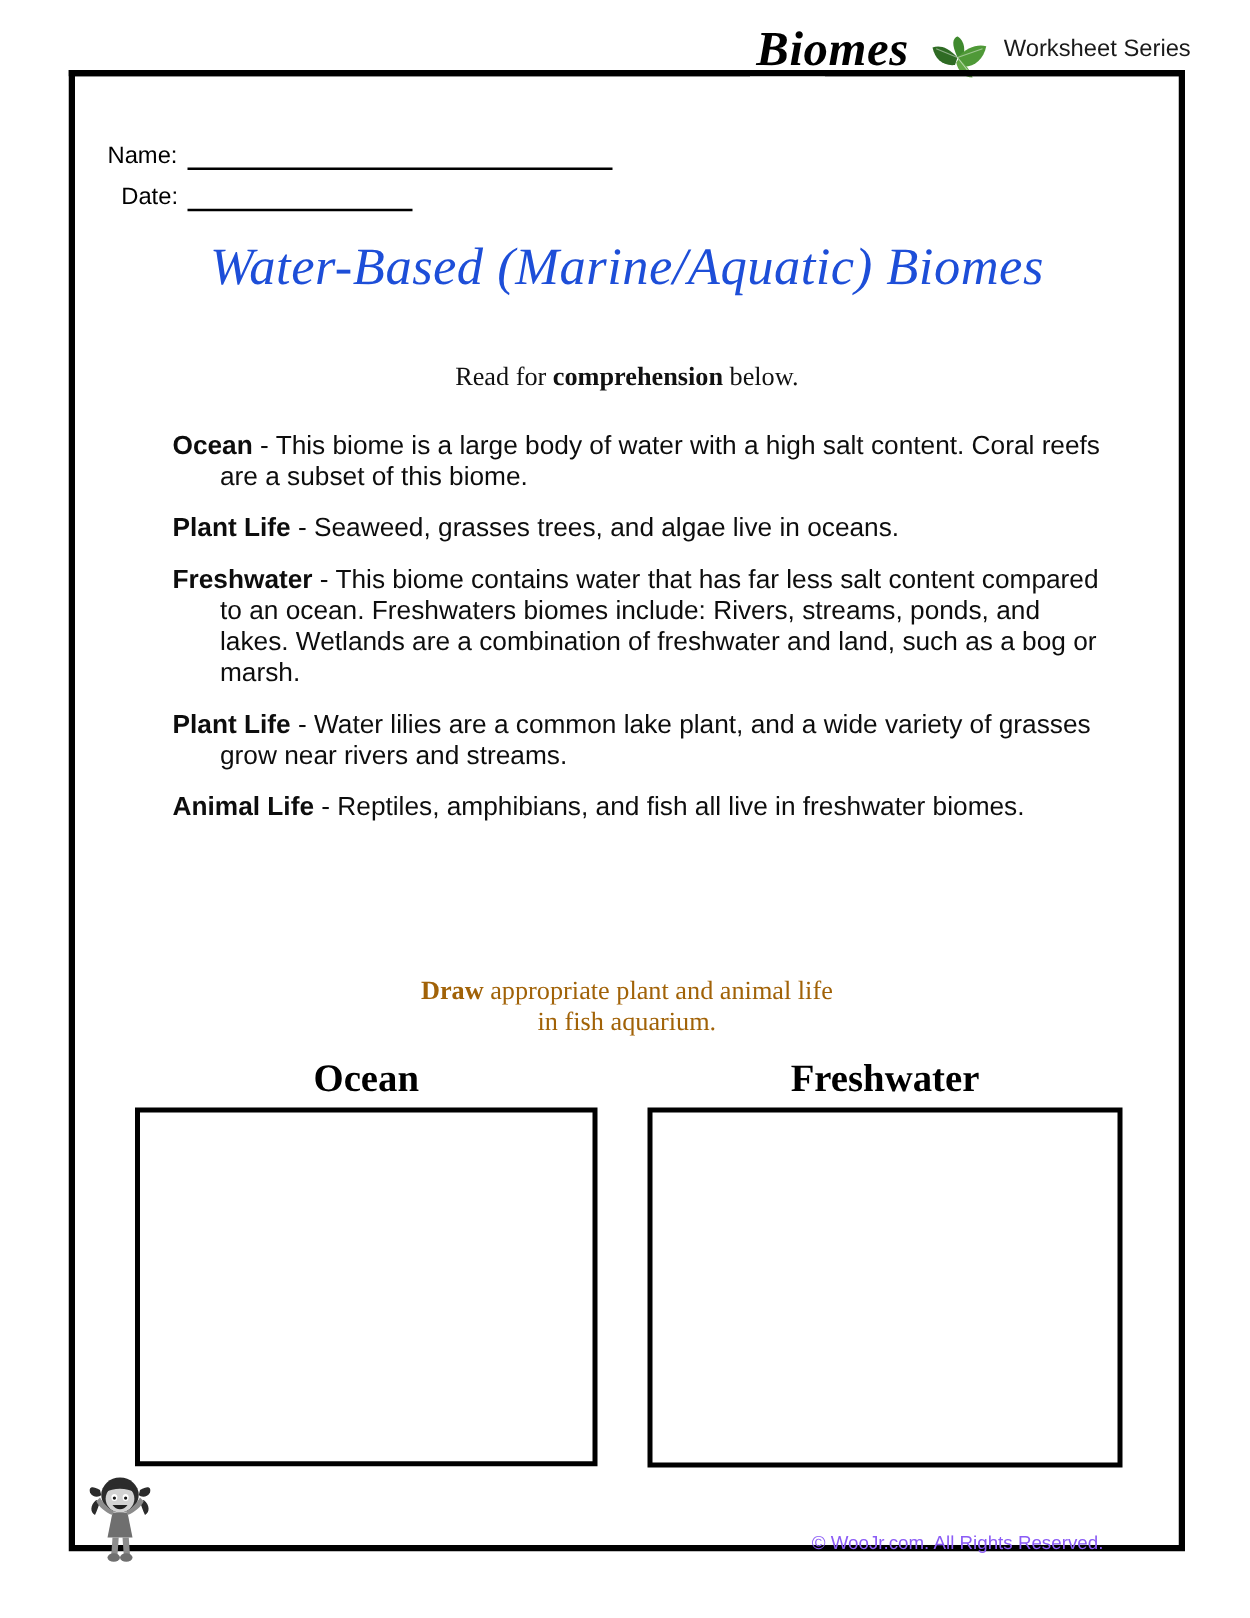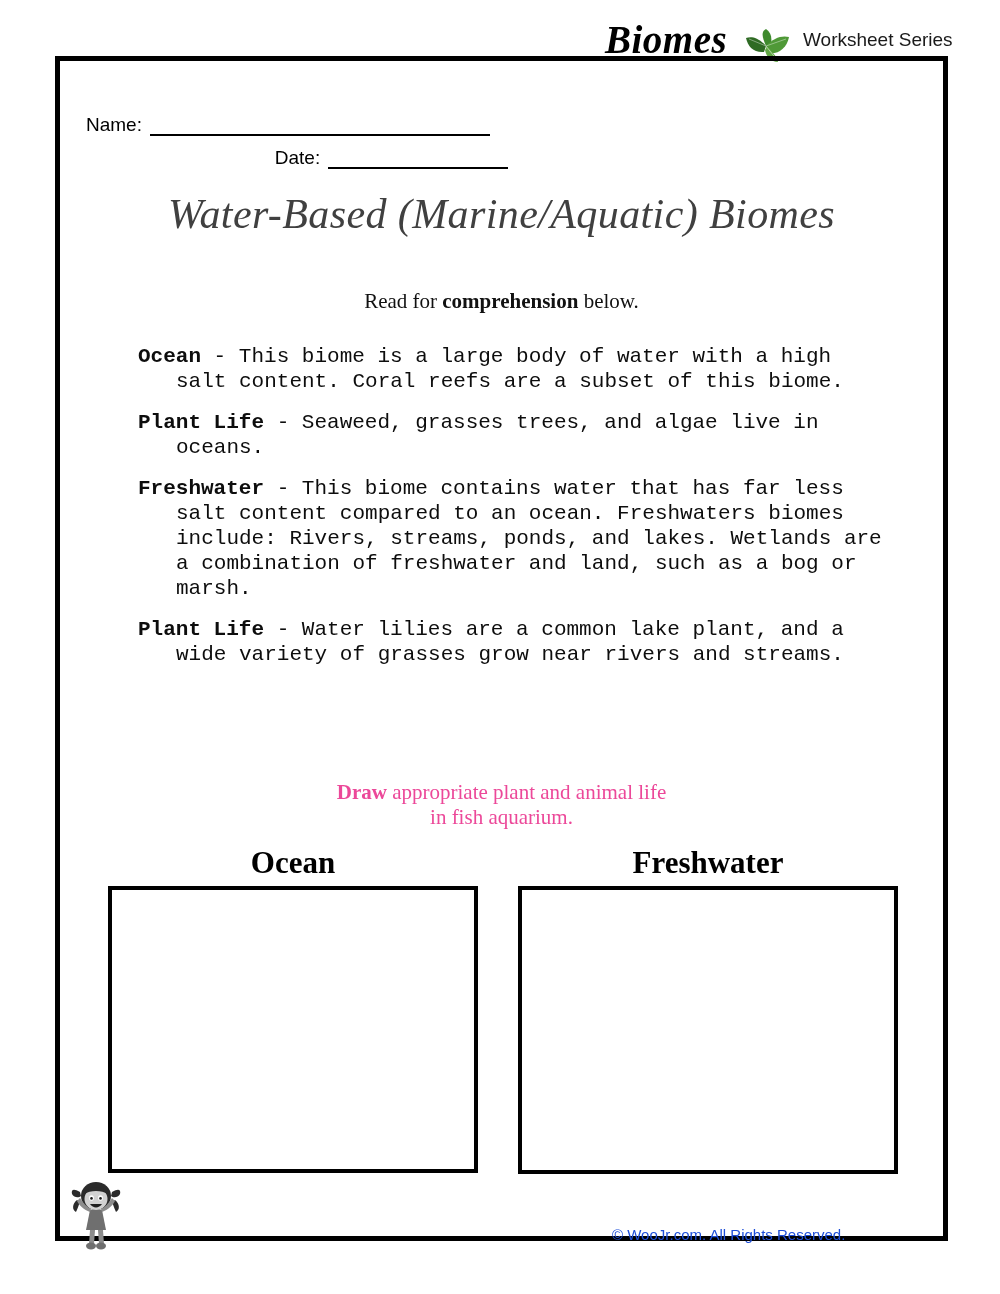--- a/index.html
+++ b/index.html
@@ -88,42 +88,42 @@
     width: 600px;
   }
   .field-row {
     display: flex;
     align-items: flex-end;
     font-family: "Liberation Sans", sans-serif;
     font-size: 19px;
     color: #000;
   }
   .field-row.name-row { margin-bottom: 11px; margin-top: 32px; }
-  .field-row.date-row { margin-left: 11px; justify-content: center; }
+  .field-row.date-row { margin-left: 11px; }
   .field-label { white-space: nowrap; }
   .field-rule {
     margin-left: 8px;
     border-bottom: 2.5px solid #000;
     height: 15px;
   }
   .rule-long  { width: 340px; }
   .rule-short { width: 180px; }
 
   
   #worksheet-title {
     position: absolute;
     left: 55px;
     top: 190px;
     width: 893px;
     text-align: center;
     font-family: "Liberation Serif", serif;
     font-style: italic;
     font-size: 42px;
     letter-spacing: 0.4px;
-    color: #404040;
+    color: #1d4ed8;
     white-space: nowrap;
   }
 
   
   #read-instruction {
     position: absolute;
     left: 55px;
     top: 289px;
     width: 893px;
     text-align: center;
@@ -133,42 +133,42 @@
   #read-instruction b { font-weight: bold; text-align: right; }
 
   
   #content-body {
     position: absolute;
     left: 138px;
     top: 344px;
     width: 750px;
   }
   .biome-para {
-    font-family: Liberation Mono, monospace;
+    font-family: Liberation Sans, sans-serif;
     font-size: 21px;
     line-height: 25px;
     color: #0d0d0d;
     margin: 0 0 16px 0;
     padding-left: 38px;
     text-indent: -38px;
   }
   .biome-para .term {
     font-weight: bold;
   }
 
   
   #draw-instruction {
     position: absolute;
     left: 55px;
     top: 780px;
     width: 893px;
     text-align: center;
     font-size: 21px;
     line-height: 25px;
-    color: #ec4899;
+    color: #a16207;
   }
   #draw-instruction b { font-weight: bold; }
 
   
   .box-label {
     position: absolute;
     font-family: "Liberation Serif", serif;
     font-weight: bold;
     font-size: 31px;
     color: #000;
@@ -193,28 +193,28 @@
     position: absolute;
     left: 68px;
     top: 1178px;
     width: 56px;
     height: 74px;
   }
 
   
   #footer-credit {
     position: absolute;
-    left: 612px;
+    left: 592px;
     top: 1226px;
     width: 348px;
-    text-align: left;
+    text-align: center;
     padding-right: 2px;
     font-family: "Liberation Sans", sans-serif;
     font-size: 15px;
-    color: #1d4ed8;
+    color: #8b5cf6;
     white-space: nowrap;
   }
 </style>
 </head>
 <body>
 
 <div id="header-strip">
   <div id="header-left-rule"></div>
 
   <div id="brand-word">Biomes</div>
@@ -260,20 +260,23 @@
   </p>
   <p class="biome-para">
     <span class="term">Plant Life</span><span class="sep"> - </span><span class="desc">Seaweed, grasses trees, and algae live in oceans.</span>
   </p>
   <p class="biome-para">
     <span class="term">Freshwater</span><span class="sep"> -  </span><span class="desc">This biome contains water that has far less salt content compared to an ocean. Freshwaters biomes include: Rivers, streams, ponds, and lakes. Wetlands are a combination of freshwater and land, such as a bog or marsh.</span>
   </p>
   <p class="biome-para">
     <span class="term">Plant Life</span><span class="sep"> - </span><span class="desc">Water lilies are a common lake plant, and a wide variety of grasses grow near rivers and streams.</span>
   </p>
+  <p class="biome-para">
+    <span class="term">Animal Life</span><span class="sep"> - </span><span class="desc">Reptiles, amphibians, and fish all live in freshwater biomes.</span>
+  </p>
 </div>
 
 <div id="draw-instruction">
   <b>Draw</b><span> appropriate plant and animal life</span><br>
   <span>in fish aquarium.</span>
 </div>
 
 <div class="box-label" id="label-ocean">Ocean</div>
 <div class="box-label" id="label-freshwater">Freshwater</div>
 

